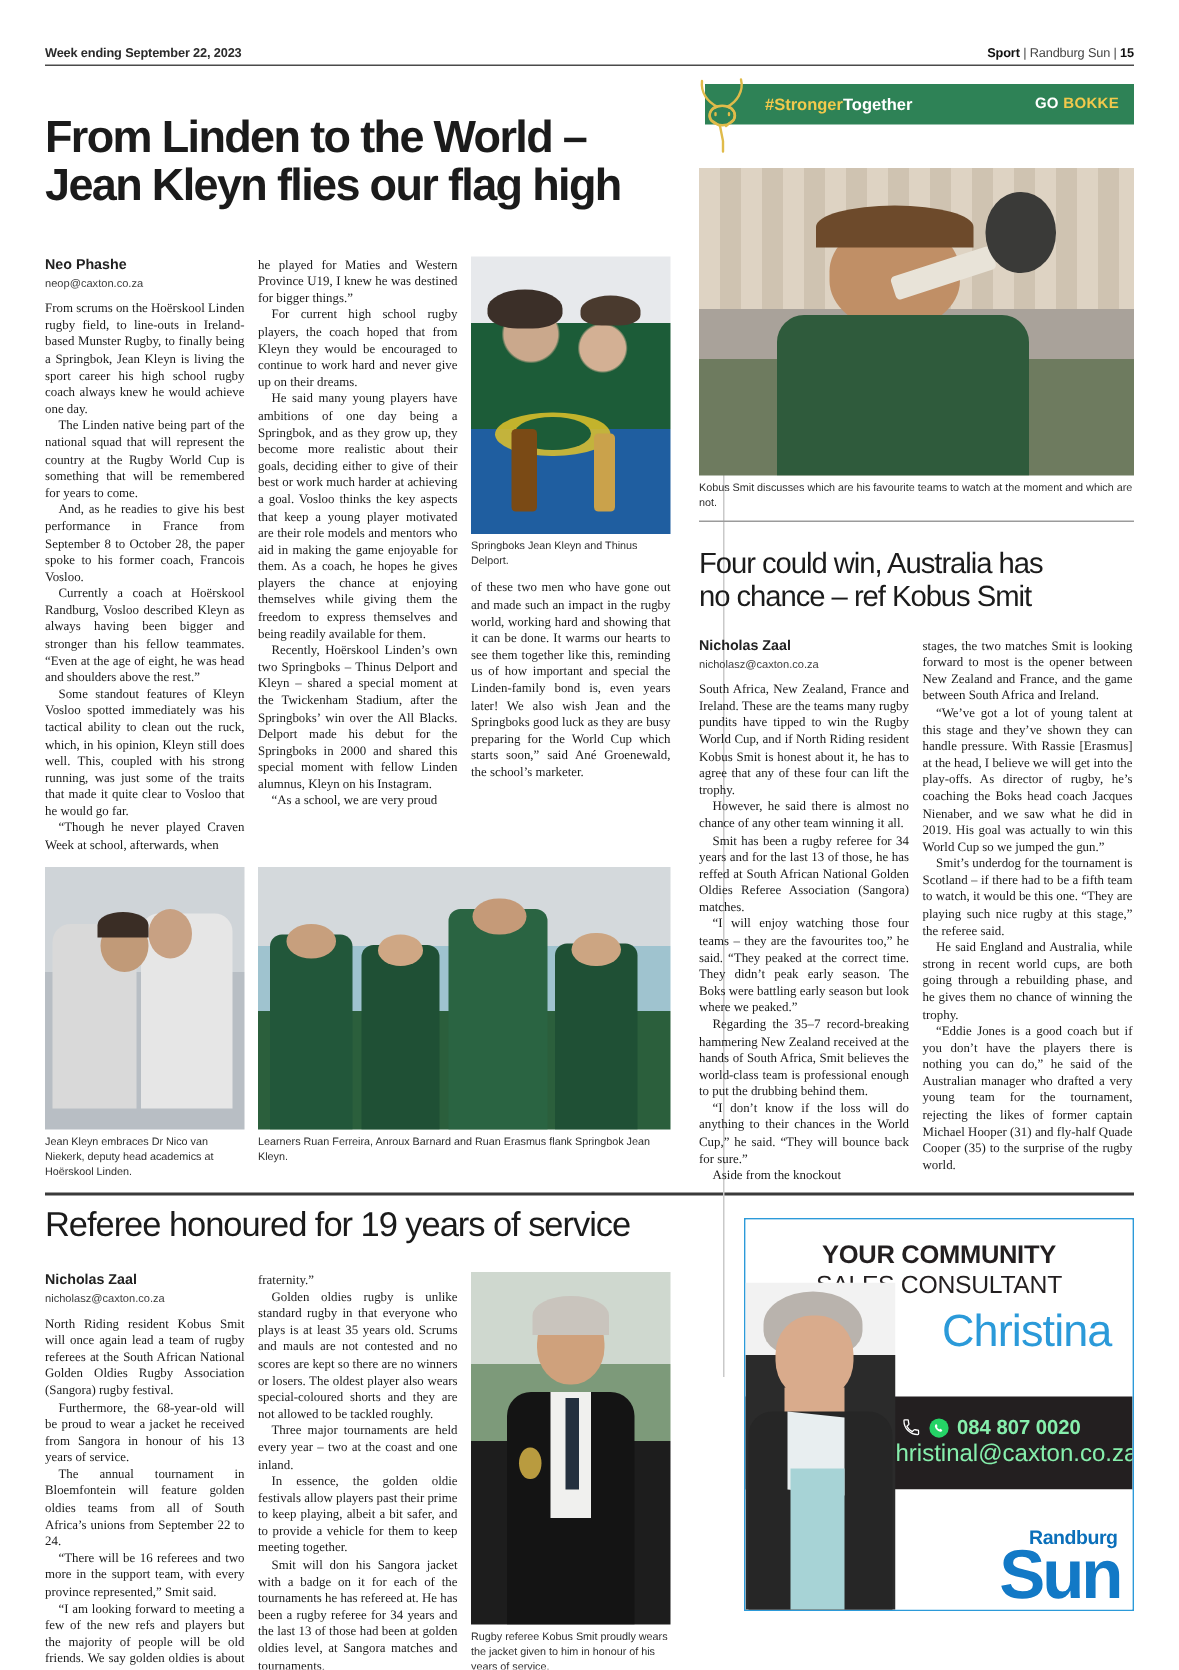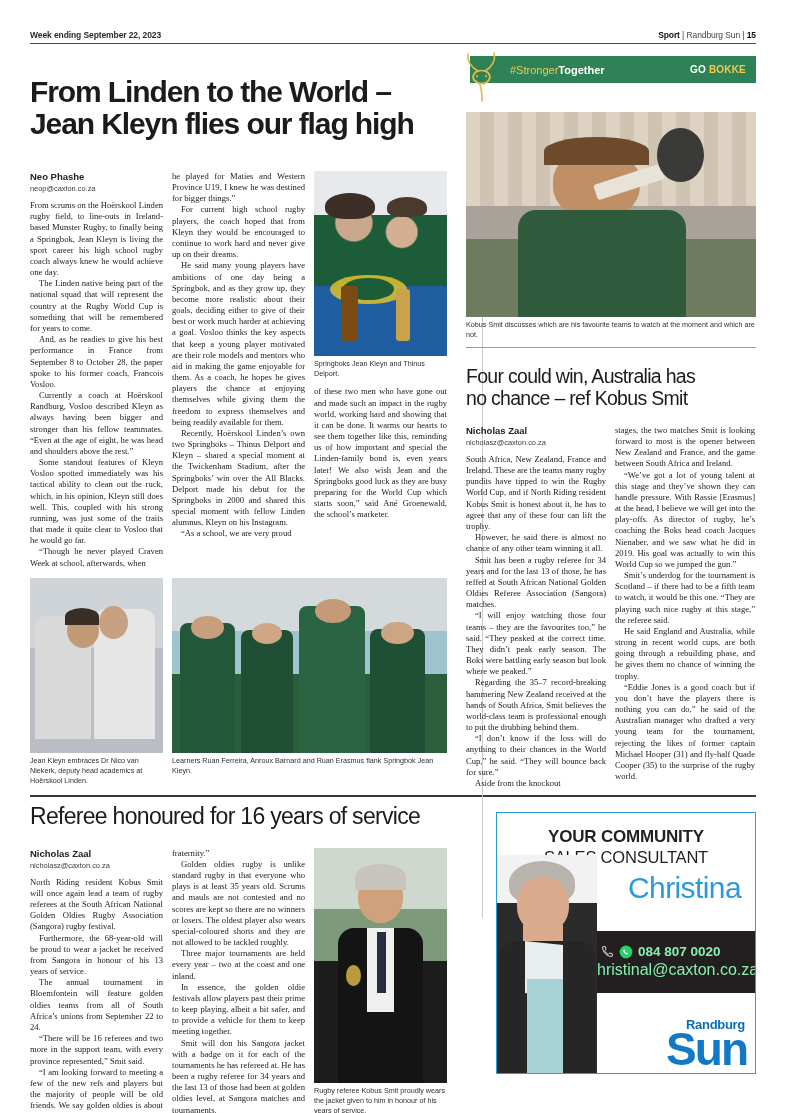--- a/index.html
+++ b/index.html
@@ -43,21 +43,21 @@
     position:relative;
     height:27px;
     background:#2e8256;
     display:flex; align-items:center;
     padding-left:40px; padding-right:10px;
     font-family:"Liberation Sans", sans-serif;
     justify-content:space-between;
     margin-left:10px;
   }
   .bokke-banner .tag { font-size:11px; color:#ffffff; font-weight:600; }
-  .bokke-banner .tag .hash { color:#f2c94c; font-weight:normal; }
+  .bokke-banner .tag .hash { color:#f2c94c; font-weight:bold; }
   .bokke-banner .go { font-size:10px; color:#ffffff; font-weight:bold; letter-spacing:0.2px; }
   .bokke-banner .go b { color:#f2c94c; }
   .springbok-mark {
     position:absolute; left:0; top:-6px; width:46px; height:52px; z-index:3;
   }
 
   
   .photo { position:relative; overflow:hidden; background:#b9bdc2; }
   .cap {
     font-family:"Liberation Sans", sans-serif;
@@ -255,21 +255,21 @@
         <div style="position:absolute;left:7%;top:22%;width:12%;height:13%;background:#c79f7d;border-radius:50%;"></div>
         <div style="position:absolute;left:29%;top:26%;width:11%;height:12%;background:#cfa784;border-radius:50%;"></div>
         <div style="position:absolute;left:52%;top:12%;width:13%;height:14%;background:#c59a78;border-radius:50%;"></div>
         <div style="position:absolute;left:76%;top:25%;width:12%;height:13%;background:#cca582;border-radius:50%;"></div>
       </div>
       <div class="cap" style="width:275px;">Learners Ruan Ferreira, Anroux Barnard and Ruan Erasmus flank Springbok Jean Kleyn.</div>
     </div>
   </div>
 
   <div class="rule-bold"></div>
-  <h2 class="h3">Referee honoured for 16 years of service</h2>
+  <h2 class="h3">Referee honoured for 19 years of service</h2>
 
   <div class="a3">
     <div class="col">
       <div class="byline">
         <span>Nicholas Zaal</span>
         <span class="mail">nicholasz@caxton.co.za</span>
       </div>
       <p class="body first">North Riding resident Kobus Smit will once again lead a team of rugby referees at the South African National Golden Oldies Rugby Association (Sangora) rugby festival.</p>
       <p class="body">Furthermore, the 68-year-old will be proud to wear a jacket he received from Sangora in honour of his 13 years of service.</p>
       <p class="body">The annual tournament in Bloemfontein will feature golden oldies teams from all of South Africa’s unions from September 22 to 24.</p>

